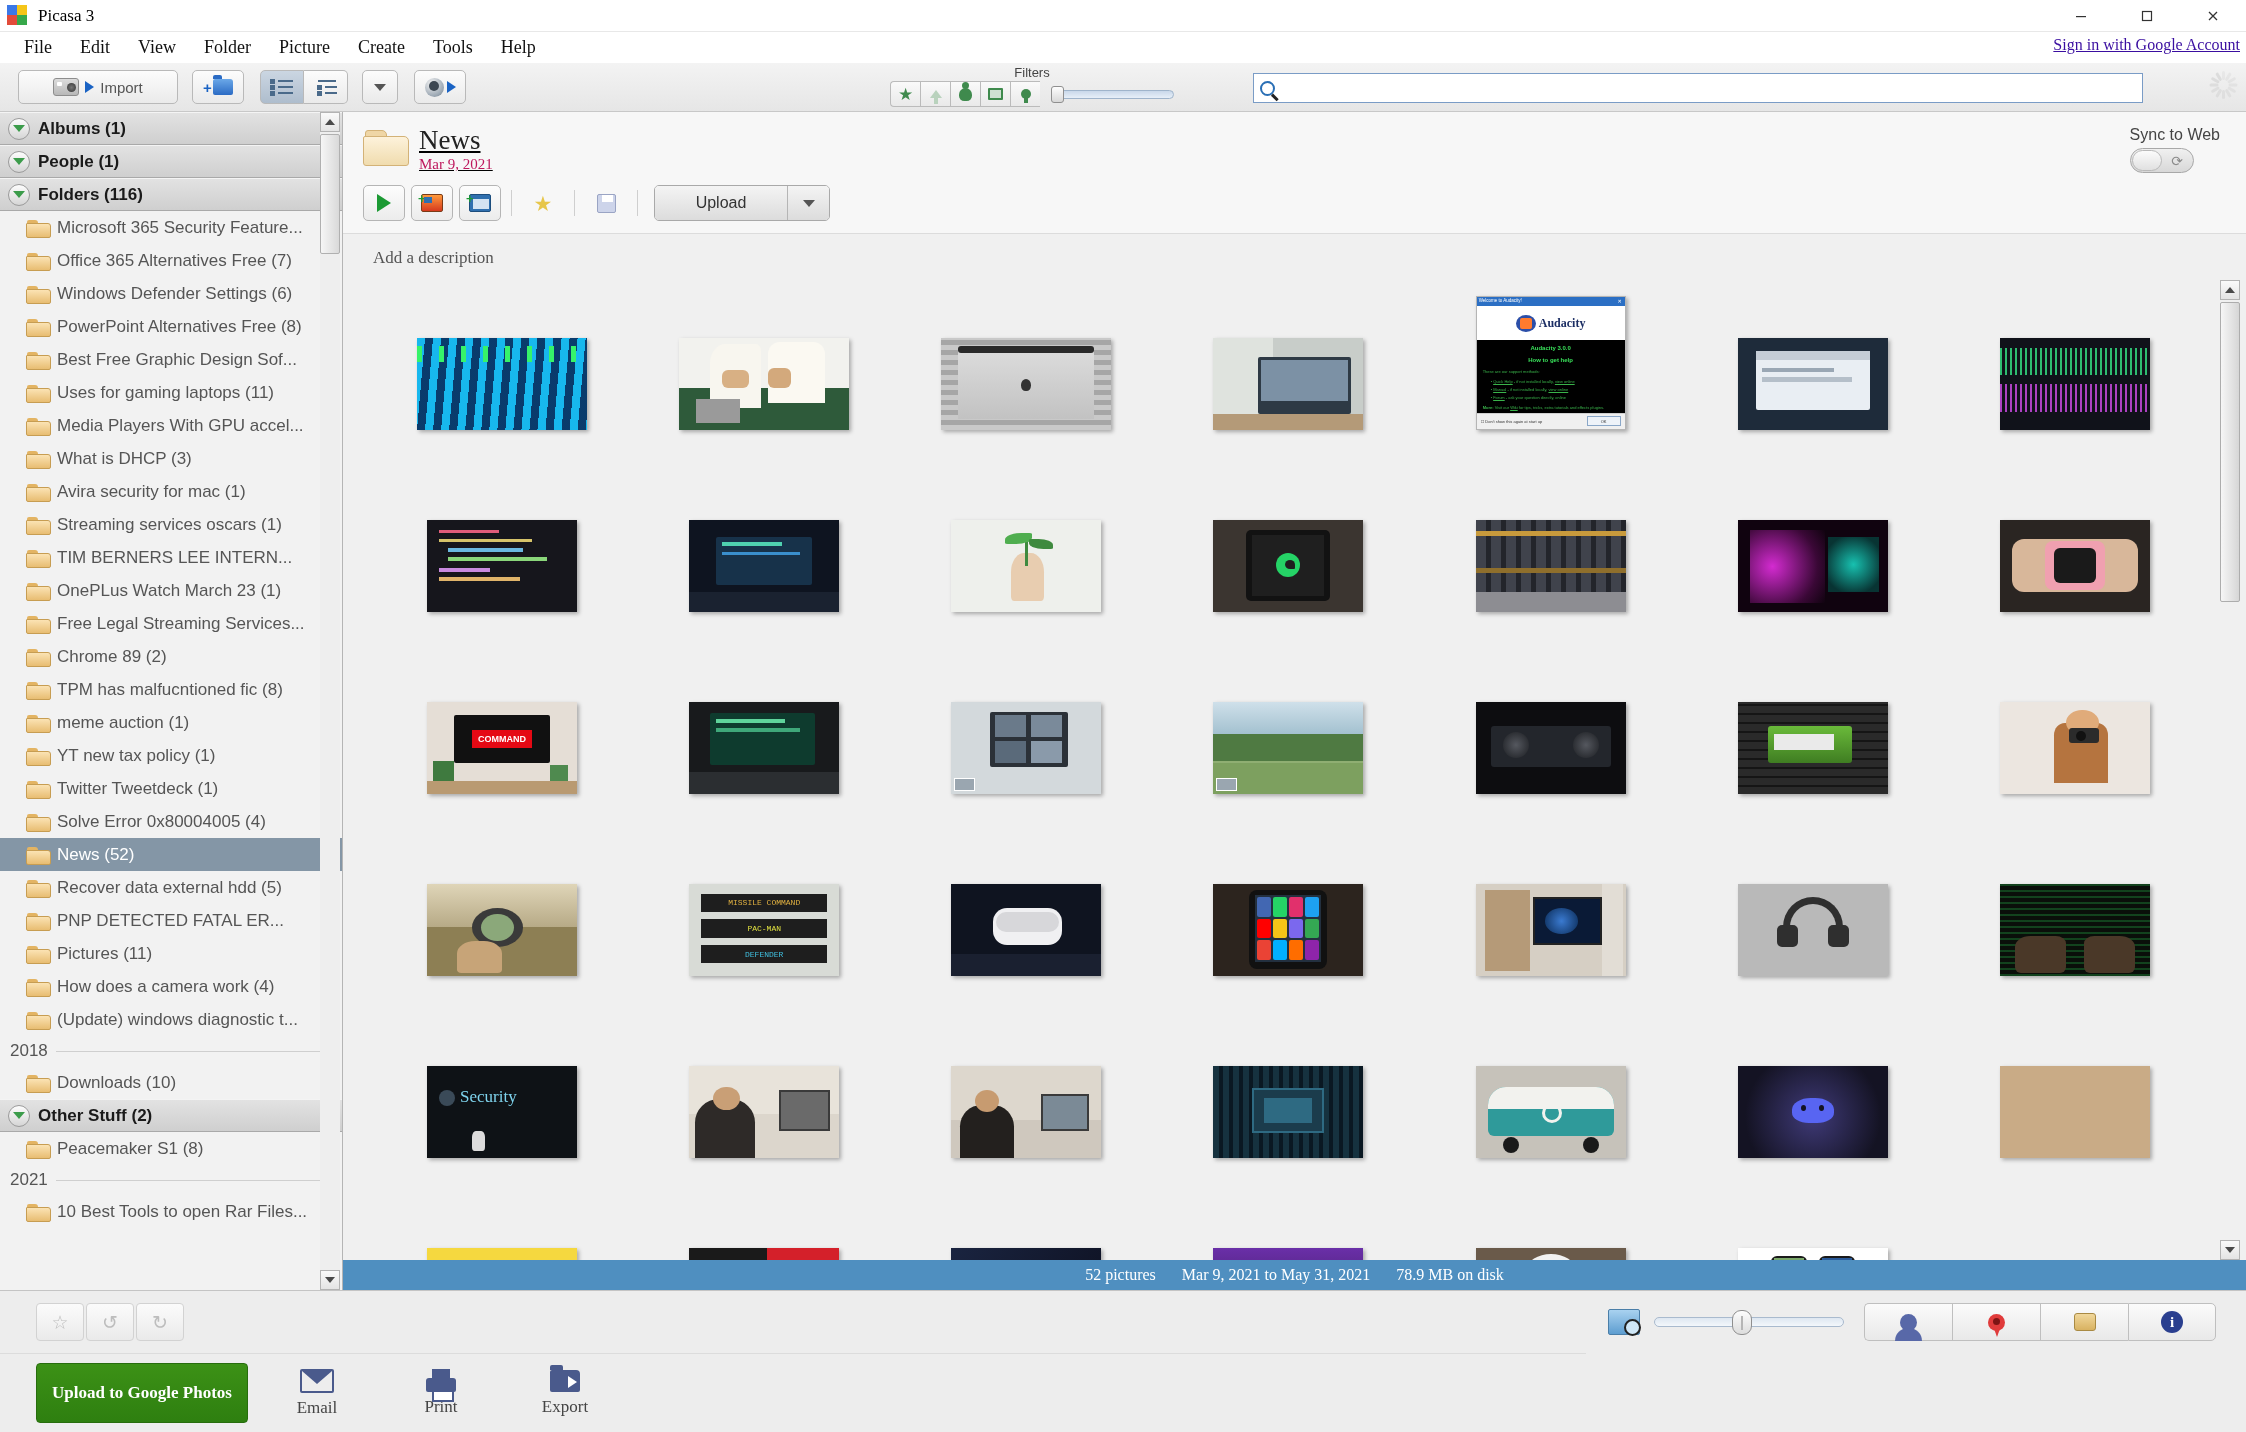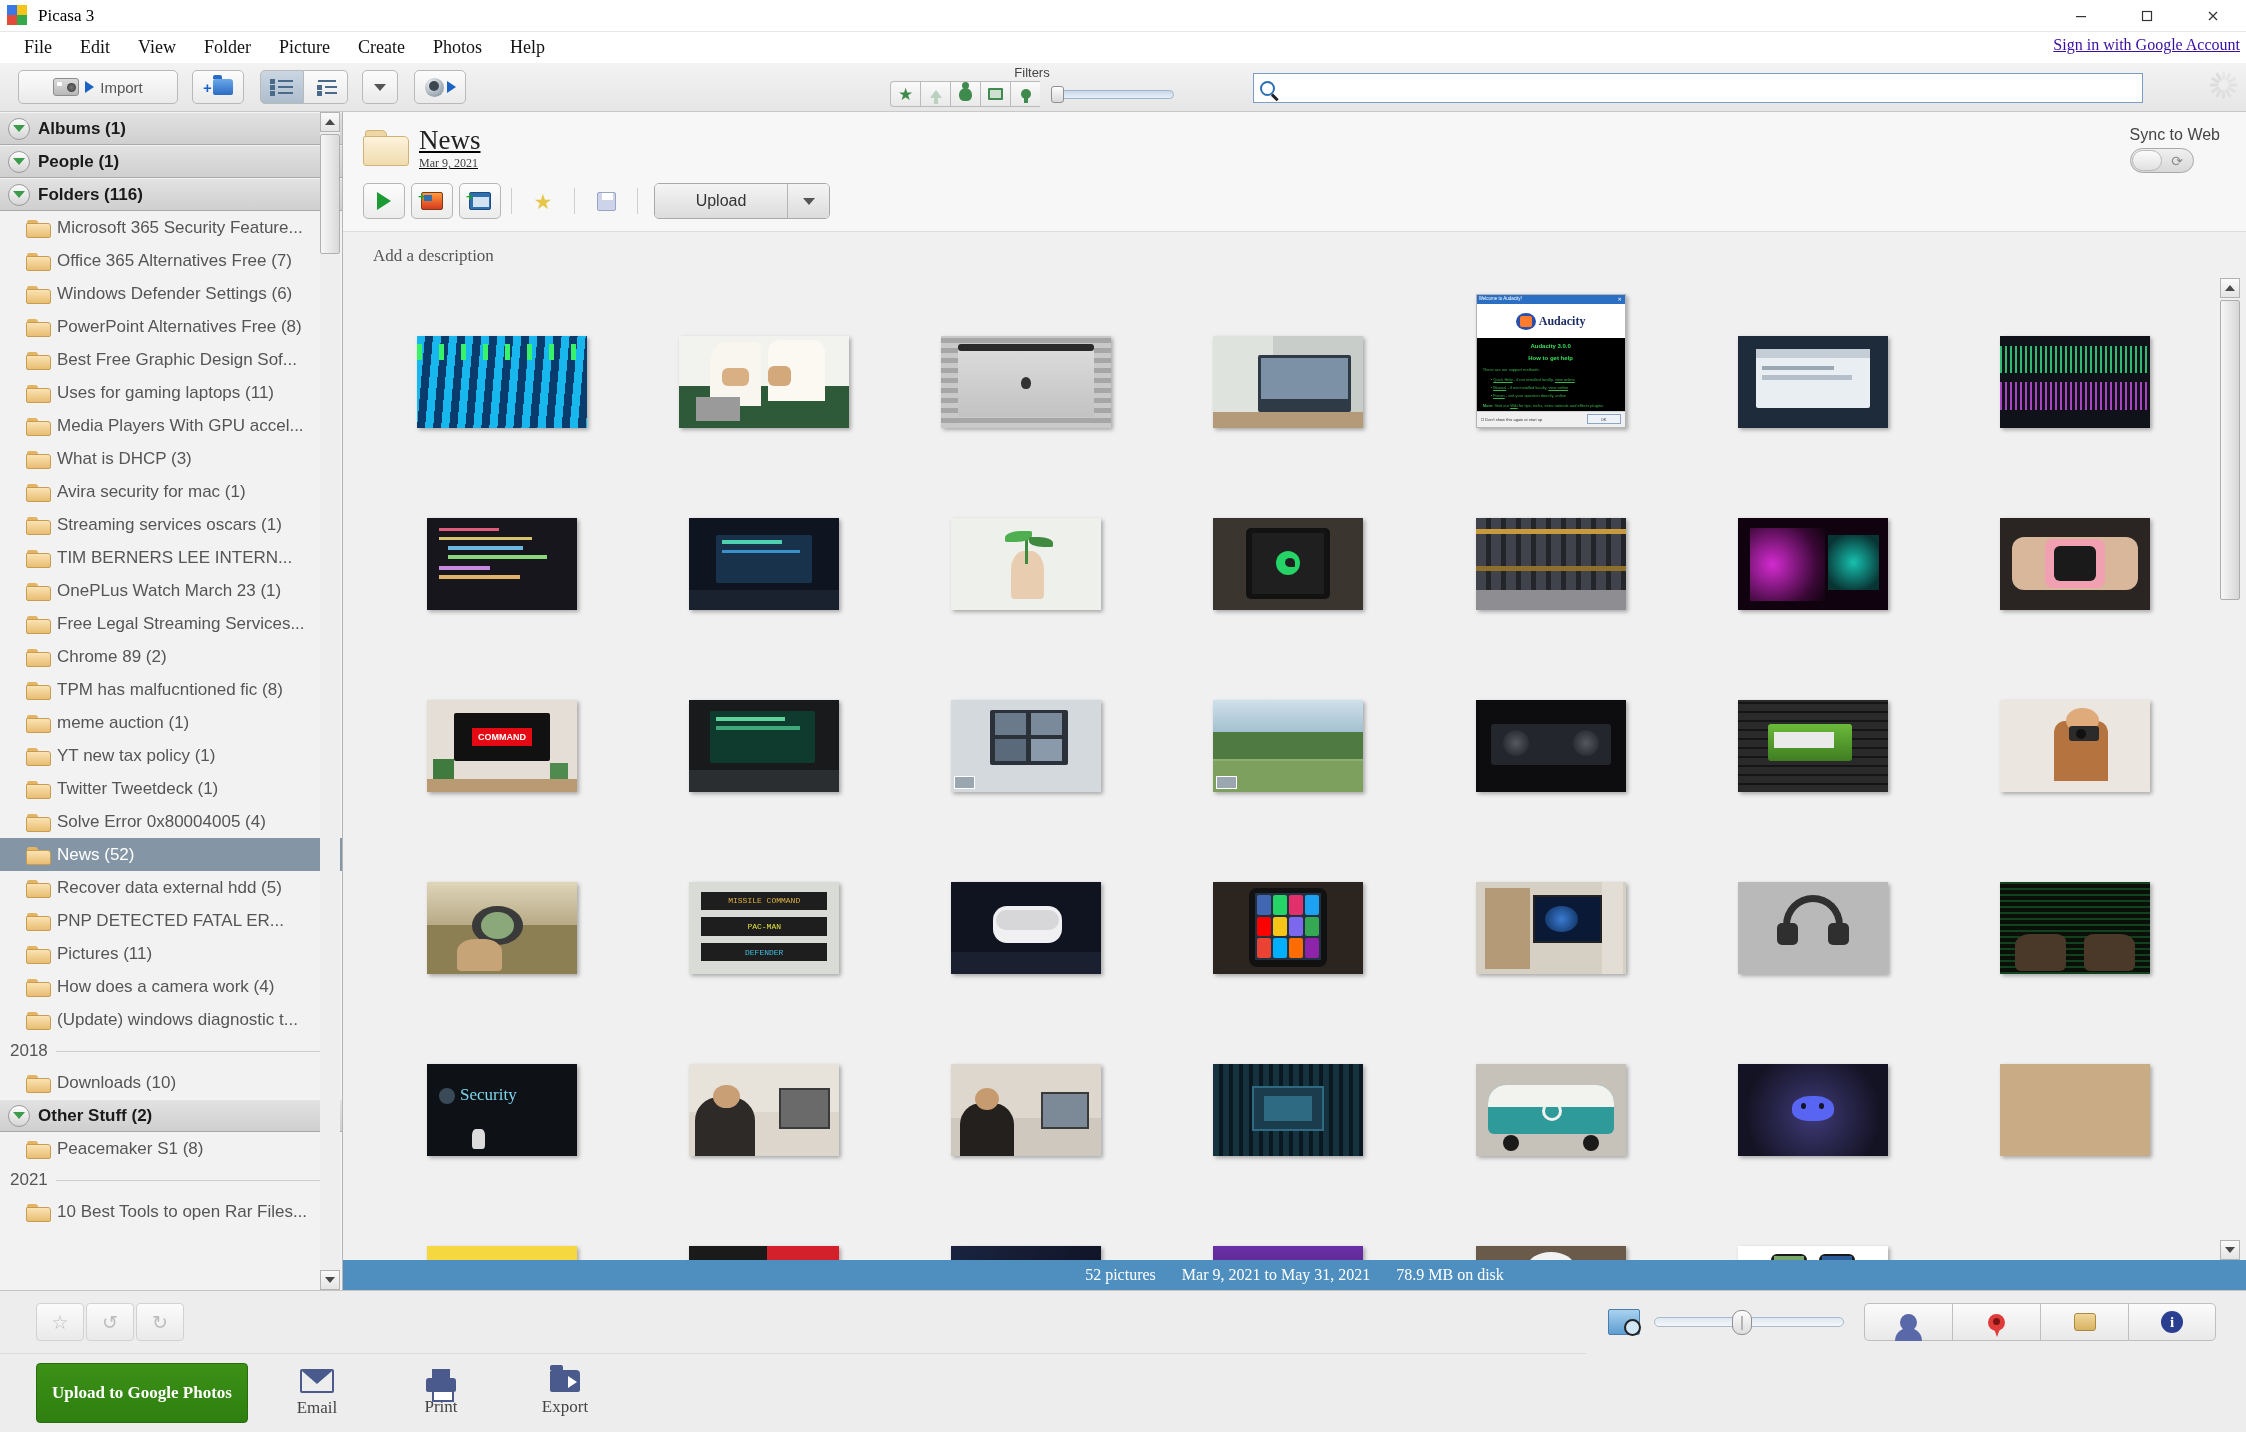--- a/index.html
+++ b/index.html
@@ -149,21 +149,21 @@
 
   
   .content { flex:1; display:flex; flex-direction:column; min-width:0; background:#f0f0f0; position:relative; }
   .folder-header { background:#f7f7f7; border-bottom:1px solid #dcdcdc; padding: 14px 0 0 20px; position:relative; }
   .fh-top { display:flex; align-items:flex-start; }
   .bigfolder { width:46px;height:38px; position:relative; flex:0 0 46px; margin-top:2px;}
   .bigfolder::before{content:'';position:absolute;left:2px;top:2px;width:20px;height:7px;background:#efd6a6;border-radius:3px 5px 0 0;border:1px solid #d3b277;}
   .bigfolder::after{content:'';position:absolute;left:0;top:8px;width:44px;height:28px;background:linear-gradient(#fdf2db,#f0dcae);border:1px solid #d3b277;border-radius:2px 5px 3px 3px;}
   .fh-titles { margin-left:10px;text-decoration:underline; }
   .fh-name { font-size:27px; color:#222; font-family:"Liberation Serif",serif; line-height:1.05; }
-  .fh-date { font-size:12px; color:#404040; font-family:"Liberation Serif",serif; margin-top:2px; }
+  .fh-date { font-size:15px; color:#be185d; font-family:"Liberation Serif",serif; margin-top:2px; }
   .fh-tools { display:flex; align-items:center; margin-top:12px; padding-bottom:12px; gap:6px; }
   .sbtn { width:42px;height:36px; background:linear-gradient(#fdfdfd,#ececec); border:1px solid #b5b5b5; border-radius:5px;
           display:flex;align-items:center;justify-content:center; }
   .sbtn.flat { background:transparent; border:1px solid transparent; }
   .play-g { width:0;height:0;border-left:14px solid #1c9a34;border-top:9px solid transparent;border-bottom:9px solid transparent; }
   .pic-ico { width:22px;height:18px;background:linear-gradient(#ff9a3c,#d63a1e);border:1px solid #7a3b17;border-radius:2px;position:relative;}
   .pic-ico::after{content:'';position:absolute;left:2px;top:2px;width:8px;height:6px;background:#2e6fb0;}
   .plusg { position:absolute; left:-4px; top:-4px; color:#1c9a34; font-size:13px; font-weight:bold; }
   .mov-ico { width:22px;height:18px;background:#2f6fae;border:1px solid #1c4d7d;border-radius:2px;position:relative;}
   .mov-ico::after{content:'';position:absolute;left:3px;top:4px;width:16px;height:10px;background:#d4e3f2;}
@@ -304,21 +304,21 @@
     </div>
   </div>
 
   <div class="menubar">
     <div class="menuitem">File</div>
     <div class="menuitem">Edit</div>
     <div class="menuitem">View</div>
     <div class="menuitem">Folder</div>
     <div class="menuitem">Picture</div>
     <div class="menuitem">Create</div>
-    <div class="menuitem">Photos</div>
+    <div class="menuitem">Tools</div>
     <div class="menuitem">Help</div>
     <a class="signin" href="#">Sign in with Google Account</a>
   </div>
 
   <div class="toolbar">
     <div class="tbtn import-btn">
       <span class="cam-ico"></span>
       <span class="tri-blue"></span>
       <span>Import</span>
     </div>

